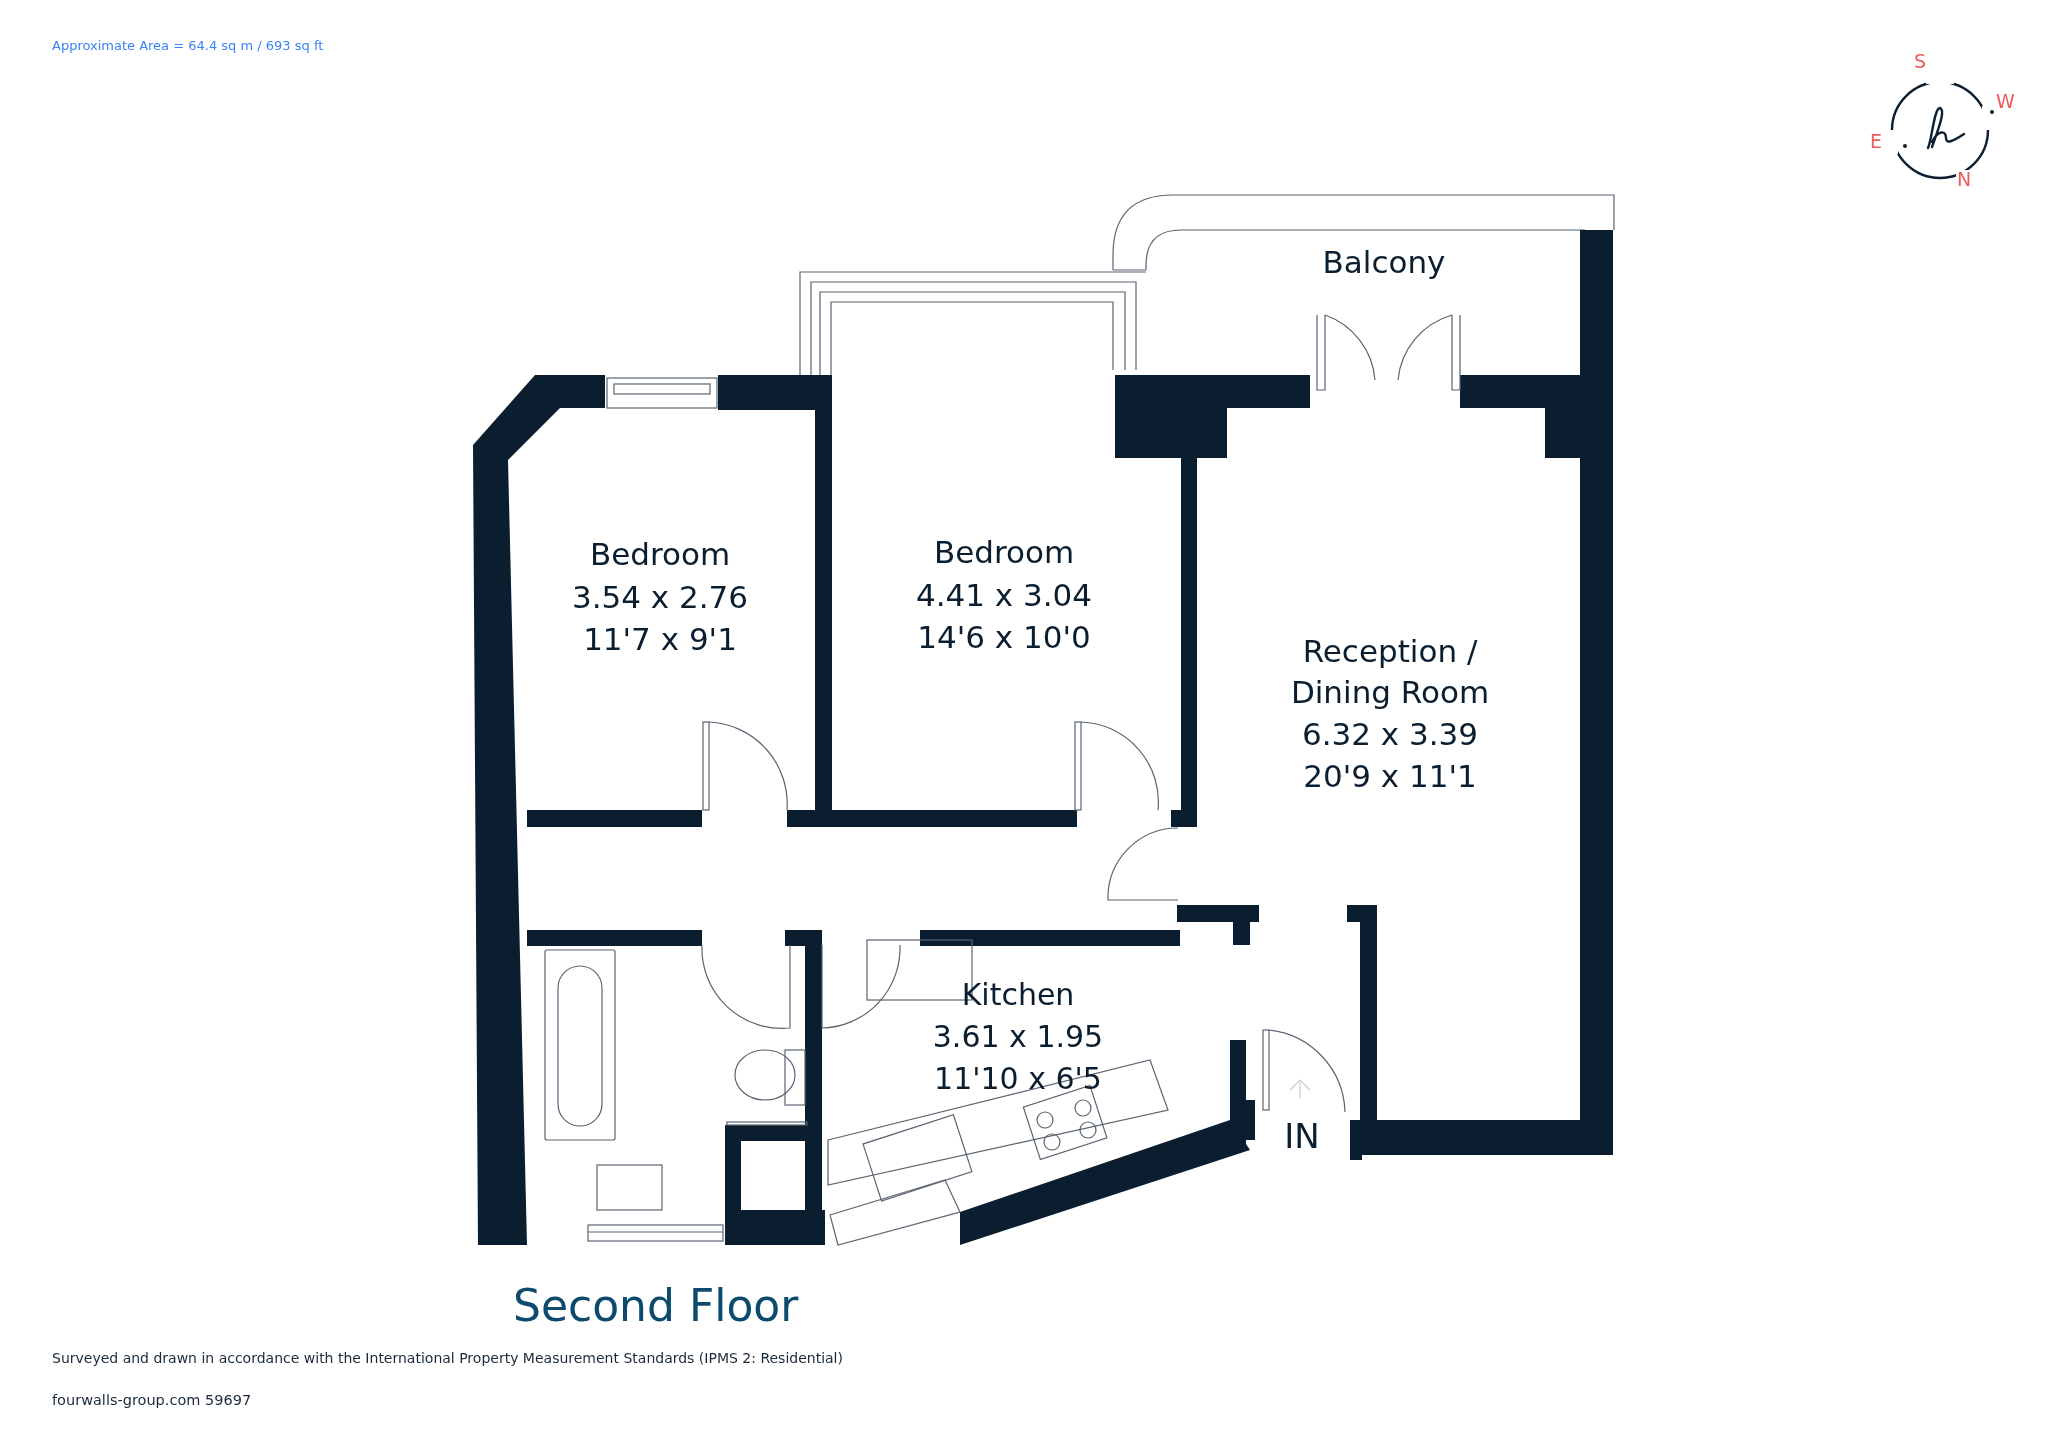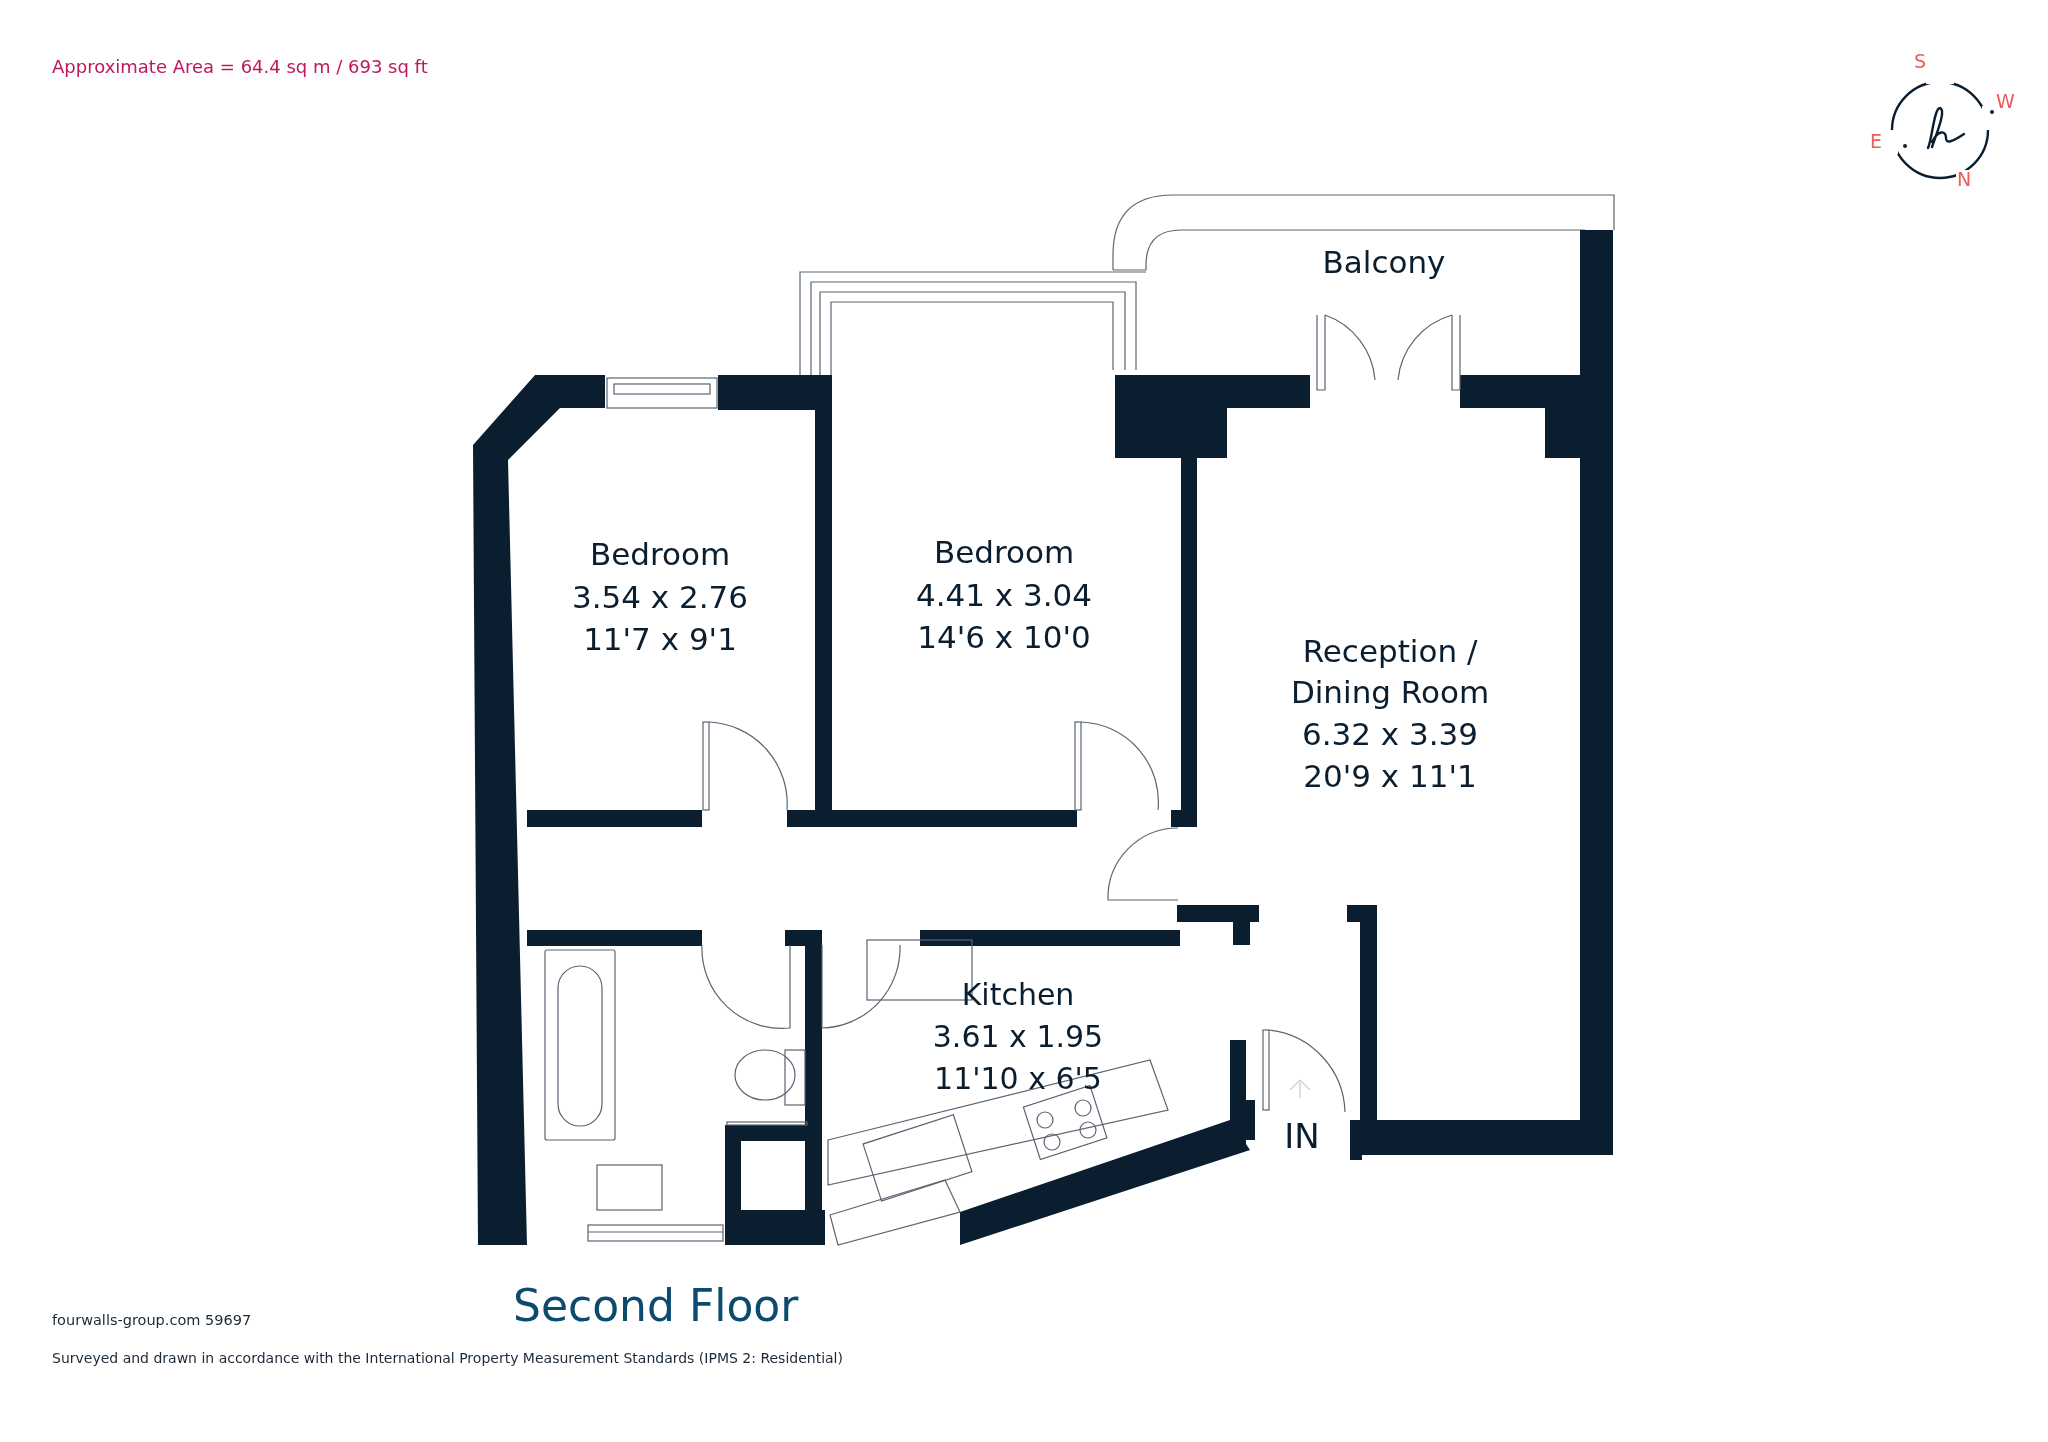--- a/index.html
+++ b/index.html
@@ -1,20 +1,20 @@
 <!DOCTYPE html>
 <html><head>
 <meta charset="utf-8">
 <style>
   html, body { margin: 0; padding: 0; background: #ffffff; }
   body { width: 2048px; height: 1442px; position: relative; overflow: hidden;
          font-family: "DejaVu Sans", "Liberation Sans", sans-serif; color: #0a1e2f; }
-  .area-text { position: absolute; left: 52px; top: 56px; font-size: 18px; color: #be185d; }
+  .area-text { position: absolute; left: 52px; top: 38px; font-size: 13px; color: #3b82f6; }
   .footer-1 { position: absolute; left: 52px; top: 1350px; font-size: 14px; color: #1b2a3a; }
-  .footer-2 { position: absolute; left: 52px; top: 1312px; font-size: 14.5px; color: #1b2a3a; }
+  .footer-2 { position: absolute; left: 52px; top: 1392px; font-size: 14.5px; color: #1b2a3a; }
   .floor-title { position: absolute; left: 513px; top: 1280px; font-size: 44px; color: #0c4a6e; }
   svg.plan { position: absolute; left: 0; top: 0; }
   .room-label { font-family: "DejaVu Sans", "Liberation Sans", sans-serif; fill: #0a1e2f; }
   .compass { position: absolute; left: 1860px; top: 50px; width: 160px; height: 150px; }
   .cdir { position: absolute; font-size: 19px; color: #ee5b5b; font-family: "DejaVu Sans", sans-serif; }
 </style>
 </head>
 <body>
 
 <div class="area-text">Approximate Area = 64.4 sq m / 693 sq ft</div>

